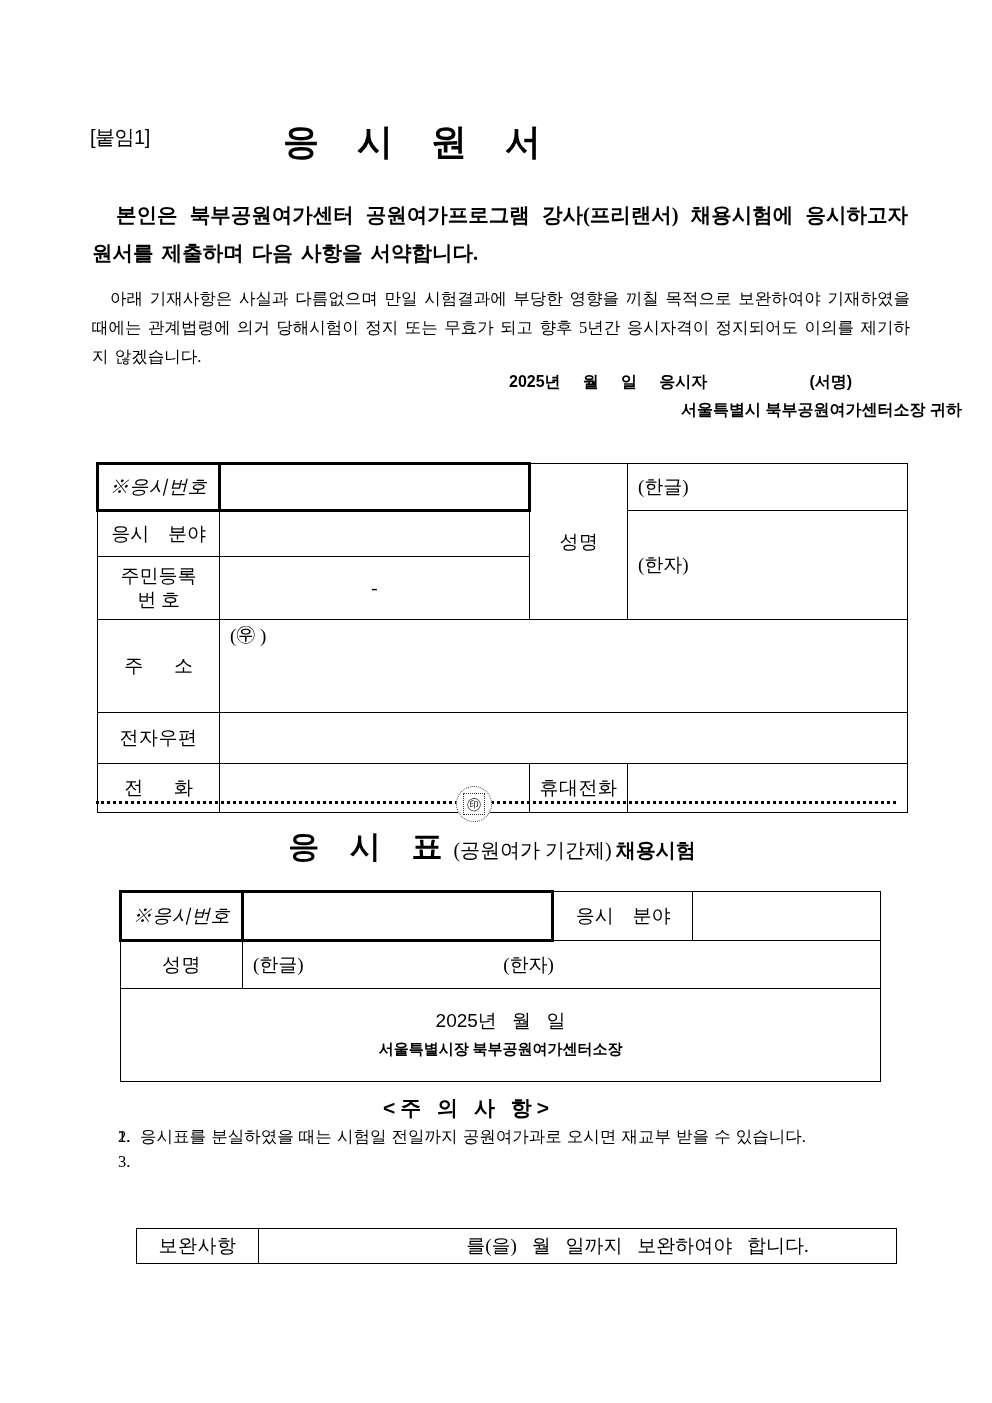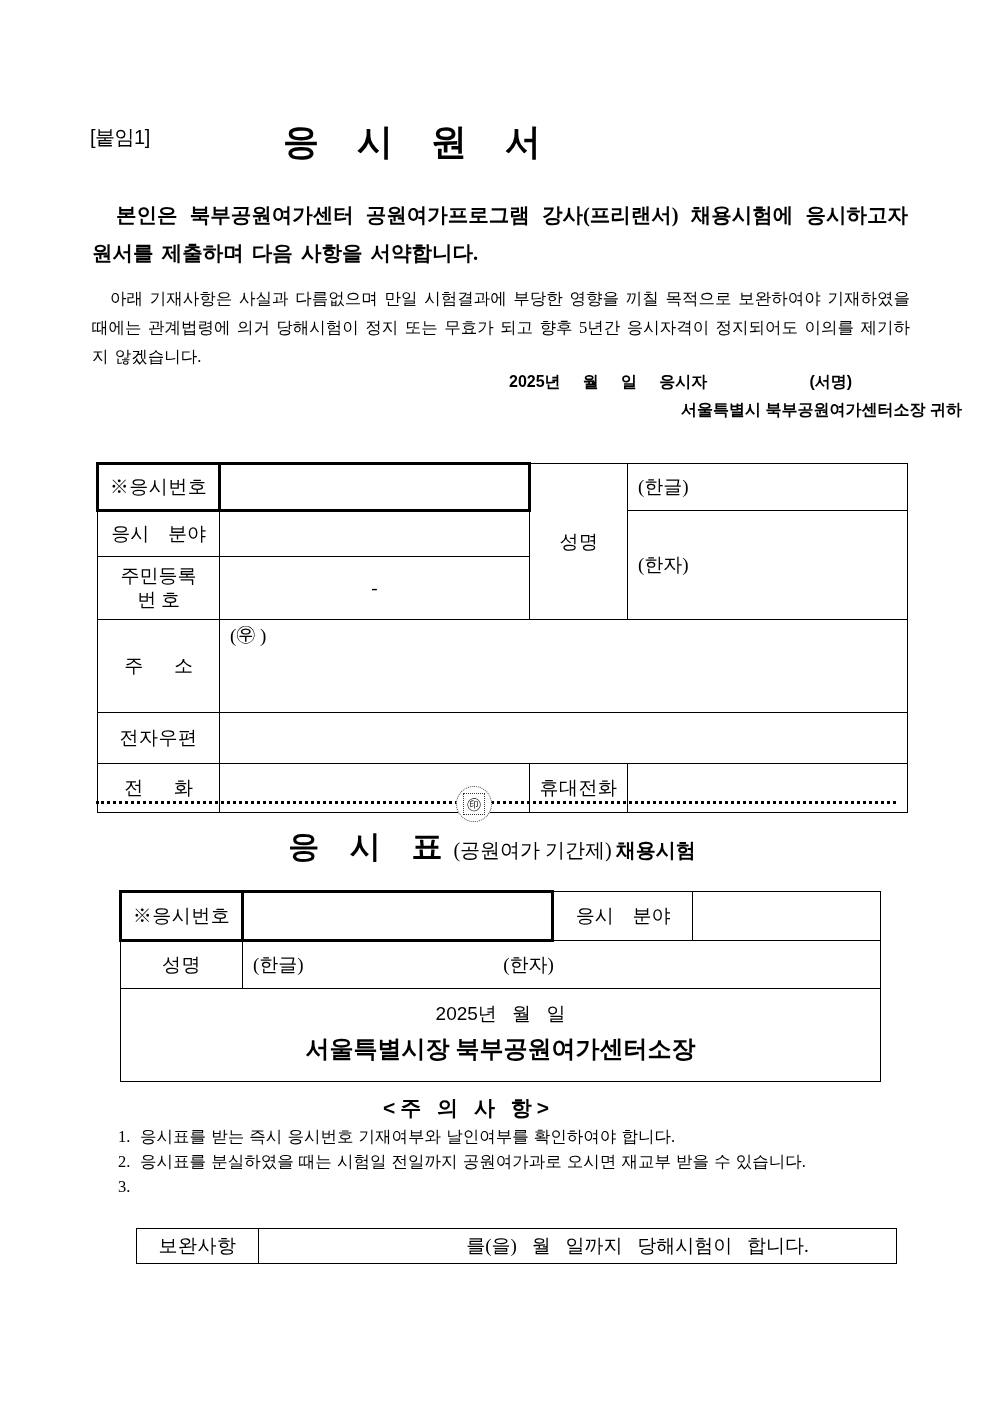--- a/index.html
+++ b/index.html
@@ -106,20 +106,21 @@
   .lbl-wide {
     text-align: center;
     word-spacing: 26px;
   }
   .cell-left {
     text-align: left;
     padding-left: 10px !important;
   }
   .thick {
     border: 3px solid #000000 !important;
+    font-style: italic;
   }
 
   
   #table-applicant { left: 96px; top: 462px; width: 810px; }
   #table-applicant td { height: 44px; }
 
   .two-line {
     line-height: 24px;
     text-align: center;
   }
@@ -205,21 +206,21 @@
     text-align: center;
     padding: 6px 0 10px 0 !important;
   }
   .issuer-date {
     font-size: 19px;
     font-family: "Liberation Sans", "DejaVu Sans", sans-serif;
     word-spacing: 10px;
     margin-bottom: 6px;
   }
   .issuer-name {
-    font-size: 24px;
+    font-size: 15px;
     font-weight: bold;
   }
 
   
   .caution-title {
     position: absolute;
     left: 0;
     top: 1094px;
     width: 932px;
     text-align: center;
@@ -358,35 +359,34 @@
         <div class="issuer-name">서울특별시장 북부공원여가센터소장</div>
       </td>
     </tr>
   </tbody>
 </table>
 
 <div class="caution-title">&lt;주  의  사  항&gt;</div>
 <ul class="caution-list">
   <li>
     <span class="num">1.</span>
-    <span>응시표를 받는 즉시 응시번호 기재여부와 날인여부를 확인하여야 합니다.</span>
   </li>
   <li>
     <span class="num">2.</span>
     <span>응시표를 분실하였을 때는 시험일 전일까지 공원여가과로 오시면 재교부 받을 수 있습니다.</span>
   </li>
   <li>
     <span class="num">3.</span>
   </li>
 </ul>
 
 <table class="form" id="table-supplement">
   <colgroup>
     <col style="width:122px">
     <col style="width:638px">
   </colgroup>
   <tbody>
     <tr>
       <td class="lbl">보완사항</td>
-      <td class="supp-text">를(을)    월    일까지 당해시험이 합니다.</td>
+      <td class="supp-text">를(을)    월    일까지 보완하여야 합니다.</td>
     </tr>
   </tbody>
 </table>
 
 </body></html>

